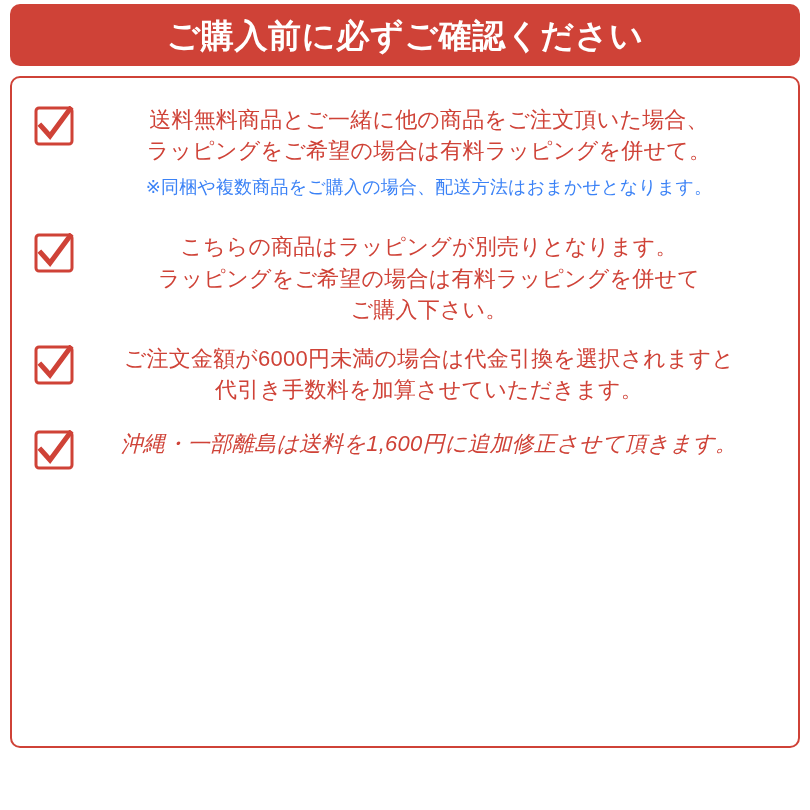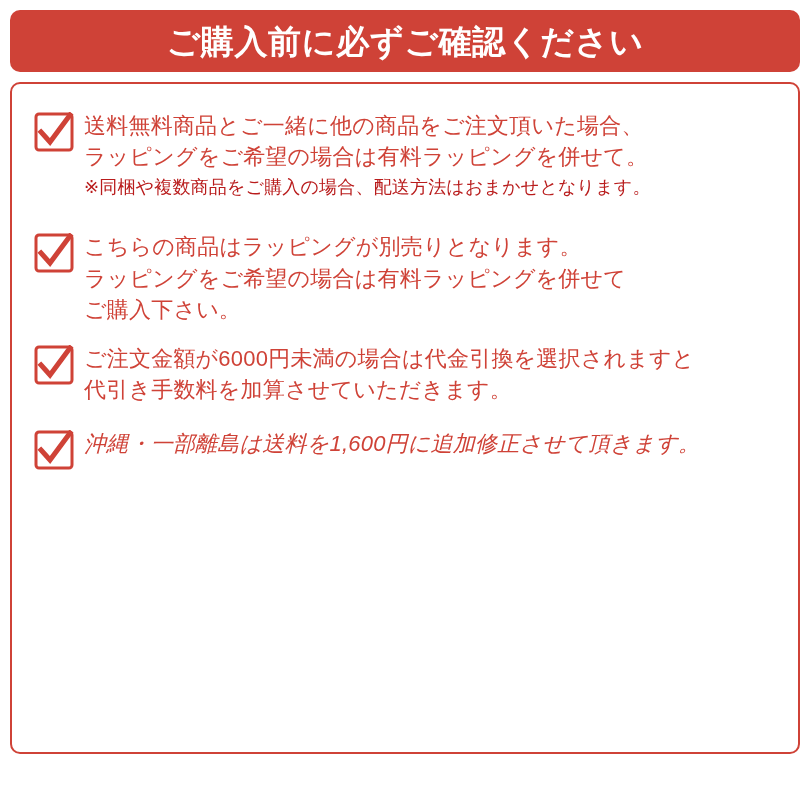--- a/index.html
+++ b/index.html
@@ -12,21 +12,22 @@
     height: 810px;
     font-family: "Liberation Sans", "DejaVu Sans", sans-serif;
     color: #c0392b;
     overflow: hidden;
   }
   .page {
     position: relative;
     width: 810px;
     height: 810px;
     box-sizing: border-box;
-    padding: 10px 10px 0 10px;
+    padding: 4px 10px 0 10px;
+    text-align: center;
   }
   .notice-header {
     box-sizing: border-box;
     width: 790px;
     height: 62px;
     border-radius: 10px;
     display: flex;
     align-items: center;
     justify-content: center;
     letter-spacing: 0.04em;
@@ -66,24 +67,24 @@
   .line {
     font-size: 22px;
     line-height: 1.42;
     color: #cf4237;
     letter-spacing: 0.01em;
     white-space: nowrap;
   }
   .note {
     font-size: 18px;
     line-height: 1.5;
-    color: #b91c1c;
+    color: #3b82f6;
     letter-spacing: 0.01em;
     white-space: nowrap;
-    margin-top: 2px;
+    margin-top: 8px;
   }
   .item-2 { margin-top: 30px; }
   .item-3 { margin-top: 12px; }
   .item-4 { margin-top: 22px; font-style: italic; }
 </style>
 </head>
 <body>
 
 <div class="page">
 

